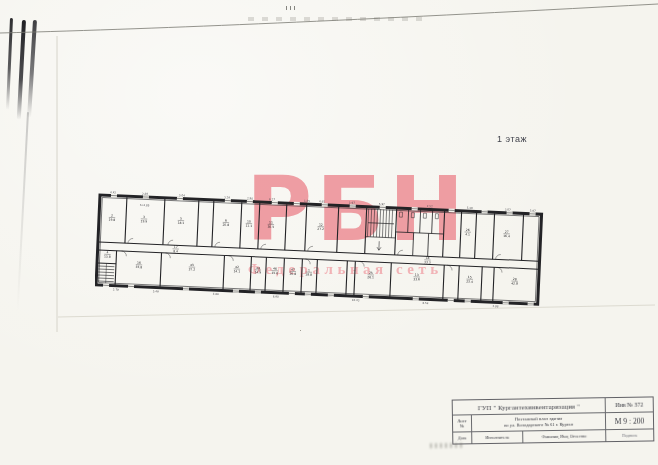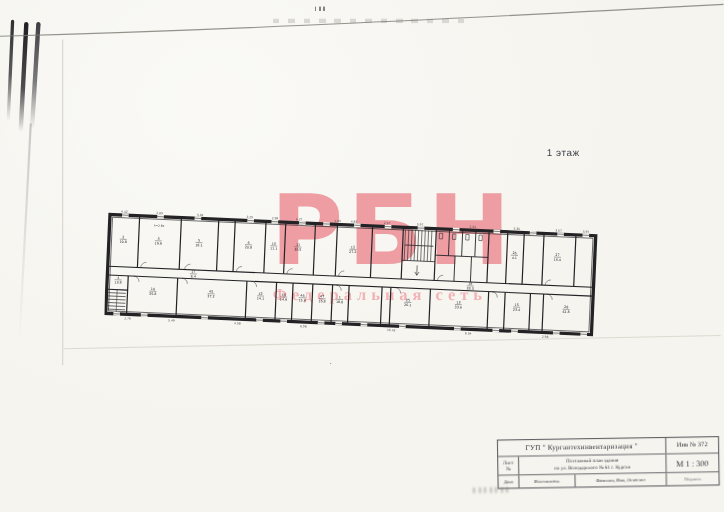--- a/index.html
+++ b/index.html
@@ -300,21 +300,21 @@
   </div>
   <div class="tb-row tb-r2">
     <div class="tb-cell tb-sheet">
       <span>Лист</span>
       <span>№</span>
     </div>
     <div class="tb-cell tb-doc">
       <div>Поэтажный план здания</div>
       <div>по ул. Володарского № 61  г. Курган</div>
     </div>
-    <div class="tb-cell tb-scale">М 1 : 300</div>
+    <div class="tb-cell tb-scale">М 9 : 200</div>
   </div>
   <div class="tb-row tb-r3">
     <div class="tb-cell tb-date">Дата</div>
     <div class="tb-cell tb-exec">Исполнитель</div>
     <div class="tb-cell tb-fio">Фамилия, Имя, Отчество</div>
     <div class="tb-cell tb-sign">Подпись</div>
   </div>
 </div>
 <div class="tb-smudge"></div>
 

